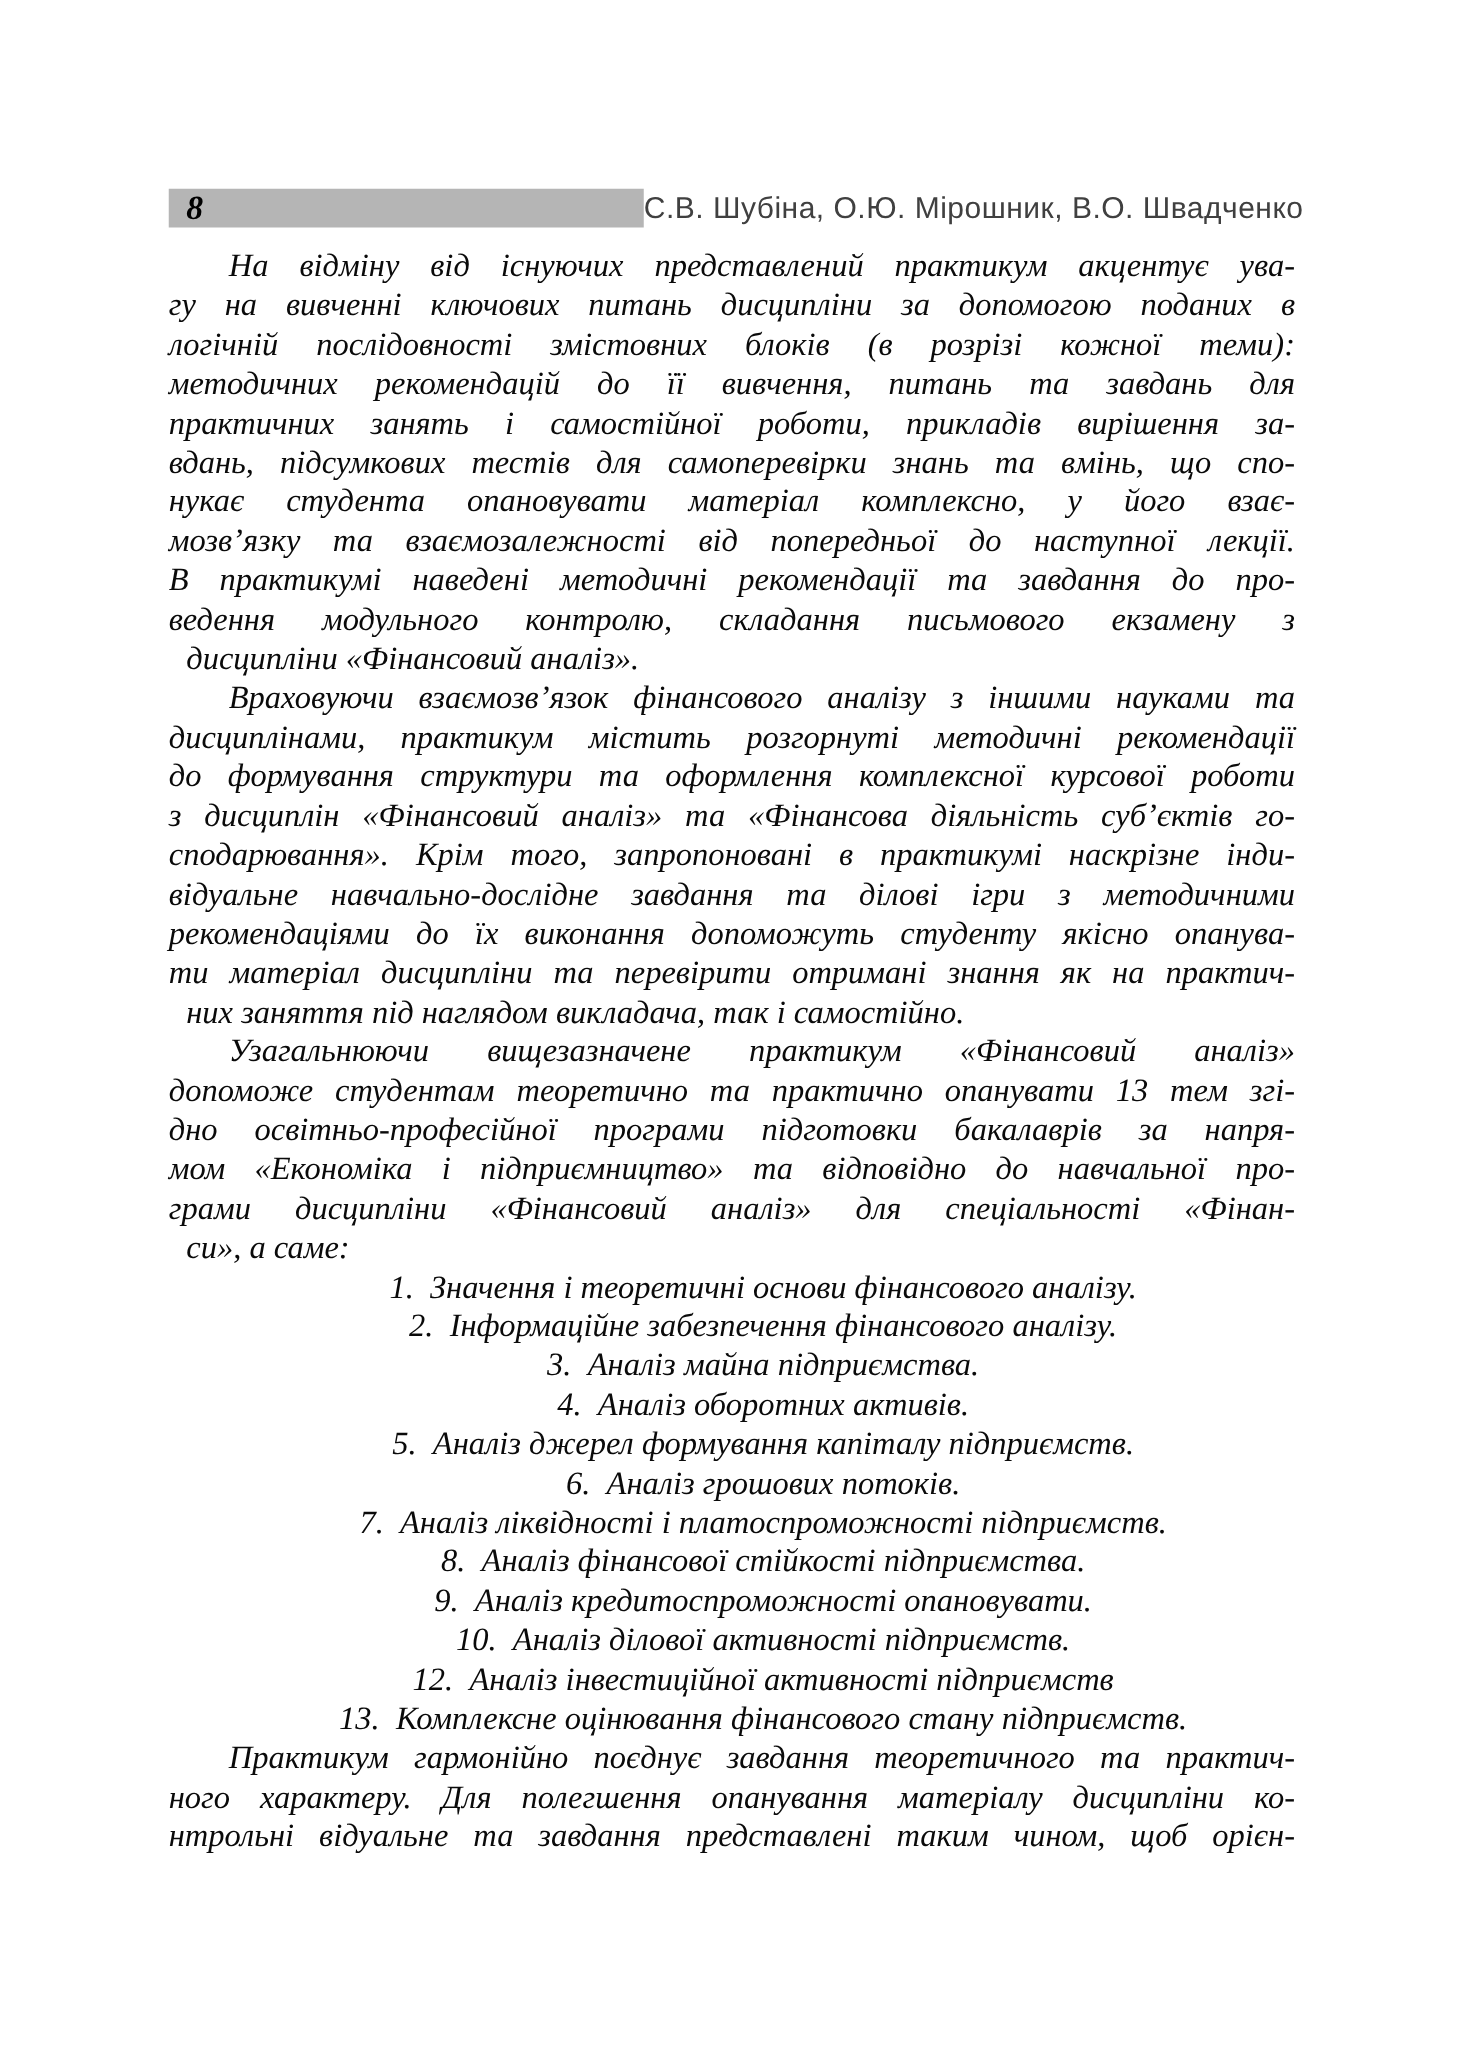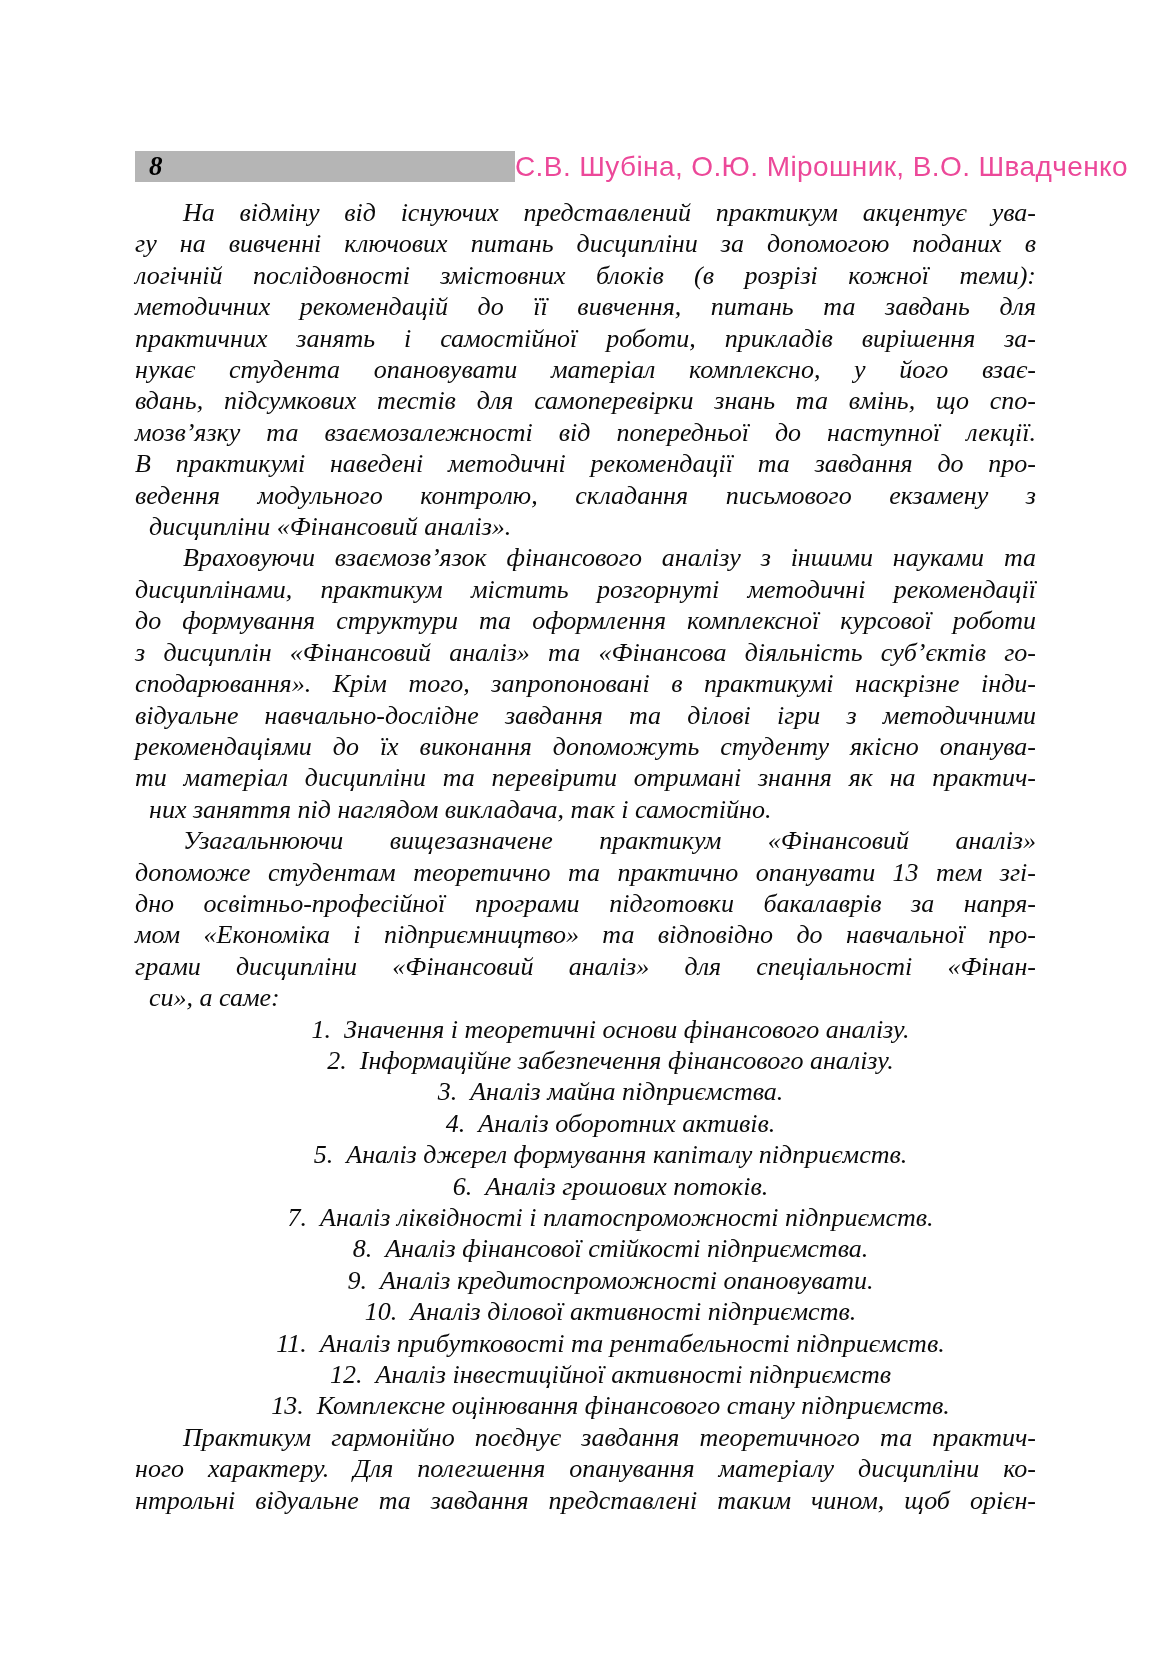--- a/index.html
+++ b/index.html
@@ -40,23 +40,23 @@
     font-size: 27px;
     padding-left: 14px;
     color: #000000;
     line-height: 1;
   }
   .authors {
     flex: 1;
     text-align: center;
     font-family: "Liberation Sans", "DejaVu Sans", sans-serif;
     font-weight: 400;
-    font-size: 28px;
+    font-size: 24px;
     letter-spacing: 0.4px;
-    color: #ec4899;
+    color: #404040;
     white-space: nowrap;
     line-height: 1;
   }
   .content {
     position: absolute;
     left: 135px;
     top: 197px;
     width: 901px;
     font-size: 26px;
     line-height: 31.4px;
@@ -90,22 +90,22 @@
     </div>
     <div class="authors">С.В. Шубіна, О.Ю. Мірошник, В.О. Швадченко</div>
   </div>
   <div class="content" id="content" style="color: rgb(10, 10, 10);">
       <div class="para">
         <div class="pline first">На відміну від існуючих представлений практикум акцентує ува-</div>
         <div class="pline">гу на вивченні ключових питань дисципліни за допомогою поданих в</div>
         <div class="pline">логічній послідовності змістовних блоків (в розрізі кожної теми):</div>
         <div class="pline">методичних рекомендацій до її вивчення, питань та завдань для</div>
         <div class="pline">практичних занять і самостійної роботи, прикладів вирішення за-</div>
+        <div class="pline">вдань, підсумкових тестів для самоперевірки знань та вмінь, що спо-</div>
         <div class="pline">нукає студента опановувати матеріал комплексно, у його взає-</div>
-        <div class="pline">вдань, підсумкових тестів для самоперевірки знань та вмінь, що спо-</div>
         <div class="pline">мозв’язку та взаємозалежності від попередньої до наступної лекції.</div>
         <div class="pline">В практикумі наведені методичні рекомендації та завдання до про-</div>
         <div class="pline">ведення модульного контролю, складання письмового екзамену з</div>
         <div class="pline lastleft">дисципліни «Фінансовий аналіз».</div>
       </div>
       <div class="para">
         <div class="pline first">Враховуючи взаємозв’язок фінансового аналізу з іншими науками та</div>
         <div class="pline">дисциплінами, практикум містить розгорнуті методичні рекомендації</div>
         <div class="pline">до формування структури та оформлення комплексної курсової роботи</div>
         <div class="pline">з дисциплін «Фінансовий аналіз» та «Фінансова діяльність суб’єктів го-</div>
@@ -127,21 +127,20 @@
         <div class="list-item"><span class="num">1.</span><span class="item-text">Значення і теоретичні основи фінансового аналізу.</span></div>
         <div class="list-item"><span class="num">2.</span><span class="item-text">Інформаційне забезпечення фінансового аналізу.</span></div>
         <div class="list-item"><span class="num">3.</span><span class="item-text">Аналіз майна підприємства.</span></div>
         <div class="list-item"><span class="num">4.</span><span class="item-text">Аналіз оборотних активів.</span></div>
         <div class="list-item"><span class="num">5.</span><span class="item-text">Аналіз джерел формування капіталу підприємств.</span></div>
         <div class="list-item"><span class="num">6.</span><span class="item-text">Аналіз грошових потоків.</span></div>
         <div class="list-item"><span class="num">7.</span><span class="item-text">Аналіз ліквідності і платоспроможності підприємств.</span></div>
         <div class="list-item"><span class="num">8.</span><span class="item-text">Аналіз фінансової стійкості підприємства.</span></div>
         <div class="list-item"><span class="num">9.</span><span class="item-text">Аналіз кредитоспроможності опановувати.</span></div>
         <div class="list-item"><span class="num">10.</span><span class="item-text">Аналіз ділової активності підприємств.</span></div>
-        <div class="list-item"><span class="num">11.</span><span class="item-text">Аналіз прибутковості та рентабельності підприємств.</span></div>
         <div class="list-item"><span class="num">12.</span><span class="item-text">Аналіз інвестиційної активності підприємств</span></div>
         <div class="list-item"><span class="num">13.</span><span class="item-text">Комплексне оцінювання фінансового стану підприємств.</span></div>
       </div>
       <div class="para">
         <div class="pline first">Практикум гармонійно поєднує завдання теоретичного та практич-</div>
         <div class="pline">ного характеру. Для полегшення опанування матеріалу дисципліни ко-</div>
         <div class="pline">нтрольні відуальне та завдання представлені таким чином, щоб орієн-</div>
       </div>
     </div>
 </div>

